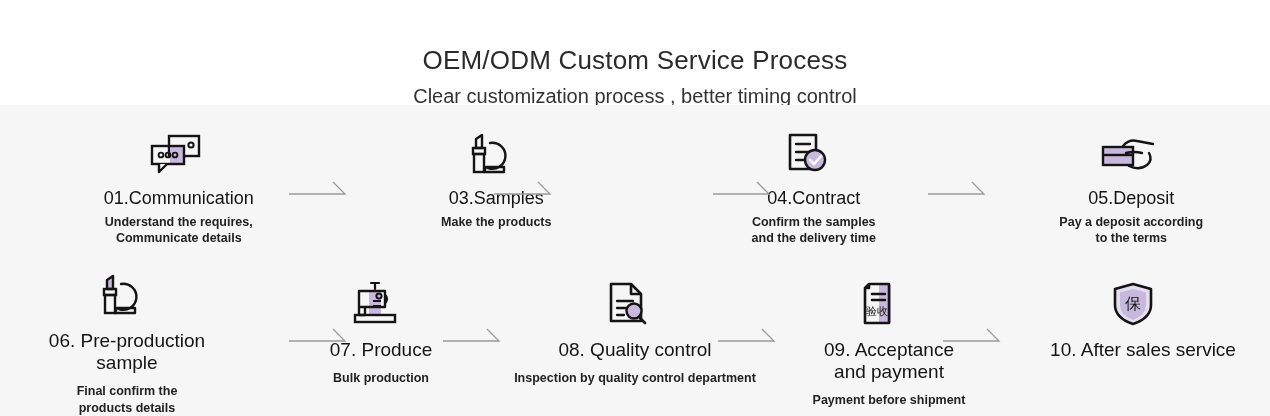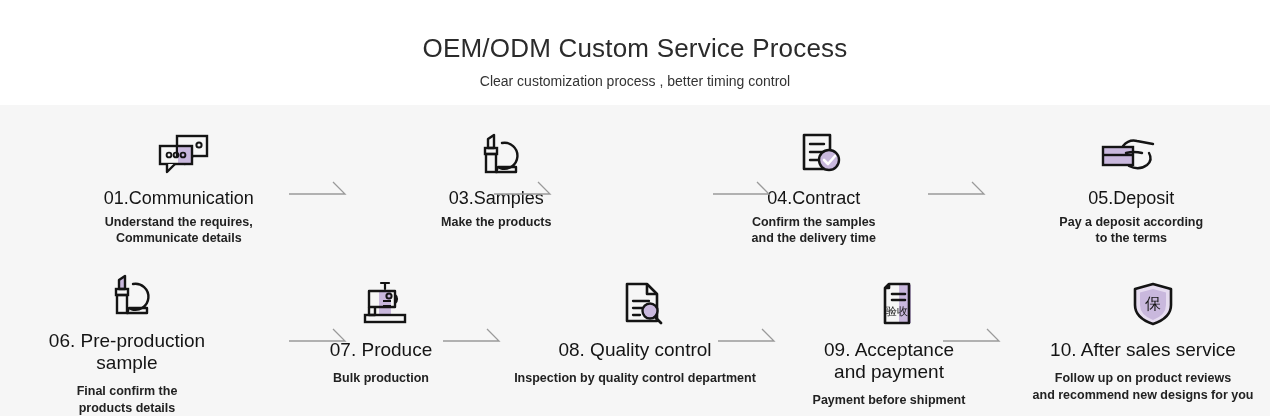--- a/index.html
+++ b/index.html
@@ -7,32 +7,32 @@
     width:1270px;height:416px;
     background:#ffffff;
     font-family:"Liberation Sans", sans-serif;
     color:#1a1a1a;
     overflow:hidden;
   }
   .page{position:relative;width:1270px;height:416px;}
 
   
   .header{
-    position:absolute;left:0;top:0;width:1270px;height:105px;
+    position:absolute;left:0;top:12px;width:1270px;height:105px;
     background:#ffffff;
     display:flex;flex-direction:column;align-items:center;justify-content:flex-start;
   }
   .title{
     margin-top:34px;
     font-size:26px;font-weight:400;letter-spacing:.2px;
     color:#2b2b2b;line-height:1.1;
   }
   .subtitle{
     margin-top:10px;
-    font-size:14px;font-weight:400;color:#333;
+    font-size:20px;font-weight:400;color:#333;
   }
 
   
   .body-band{
     position:absolute;left:0;top:105px;width:1270px;height:311px;
     background:#f6f6f6;
   }
 
   .row{position:absolute;left:0;width:1270px;display:flex;}
   .row1{top:0;height:150px;padding-left:20px;}
@@ -42,21 +42,21 @@
     position:relative;
     flex:1 1 0;
     display:flex;flex-direction:column;align-items:center;
     text-align:center;
     padding:0 6px;
     box-sizing:border-box;
   }
 
   .icon-wrap{
     height:56px;width:64px;
-    display:flex;align-items:flex-end;justify-content:flex-end;
+    display:flex;align-items:flex-end;justify-content:flex-start;
     margin-top:16px;
   }
   .row2 .icon-wrap{margin-top:18px;}
   .icon-wrap svg{display:block;}
 
   .step-title{
     font-size:18px;font-weight:400;color:#141414;
     line-height:1.16;
     margin-top:11px;
     white-space:pre-line;
@@ -233,22 +233,20 @@
 
       <div class="step">
         <div class="icon-wrap">
           <svg width="44" height="46" viewBox="0 0 44 46">
             <path d="M22 3 L40 8 L40 24 Q40 37 22 43 Q4 37 4 24 L4 8 Z" fill="#e6dcf0" stroke="#141414" stroke-width="2.6" stroke-linejoin="round"></path>
             <path d="M22 8 L35 11.5 L35 24 Q35 34 22 39 Q9 34 9 24 L9 11.5 Z" fill="#c9b8dd" stroke="none"></path>
             <text x="22" y="28" font-size="16" font-family="'DejaVu Sans', sans-serif" text-anchor="middle" fill="#141414">保</text>
           </svg>
         </div>
         <div class="step-title">10. After sales service</div>
-        <div class="step-desc">Follow up on product reviews
-and recommend new designs for you</div>
       </div>
     </div>
   </div>
 
   <div class="arrow r1a1">
     <svg width="70" height="22" viewBox="0 0 70 22">
       <path d="M0 14 L56 14 L44 2" fill="none" stroke="#9a9a9a" stroke-width="1.3"></path>
     </svg>
   </div>
   <div class="arrow r1a2">

